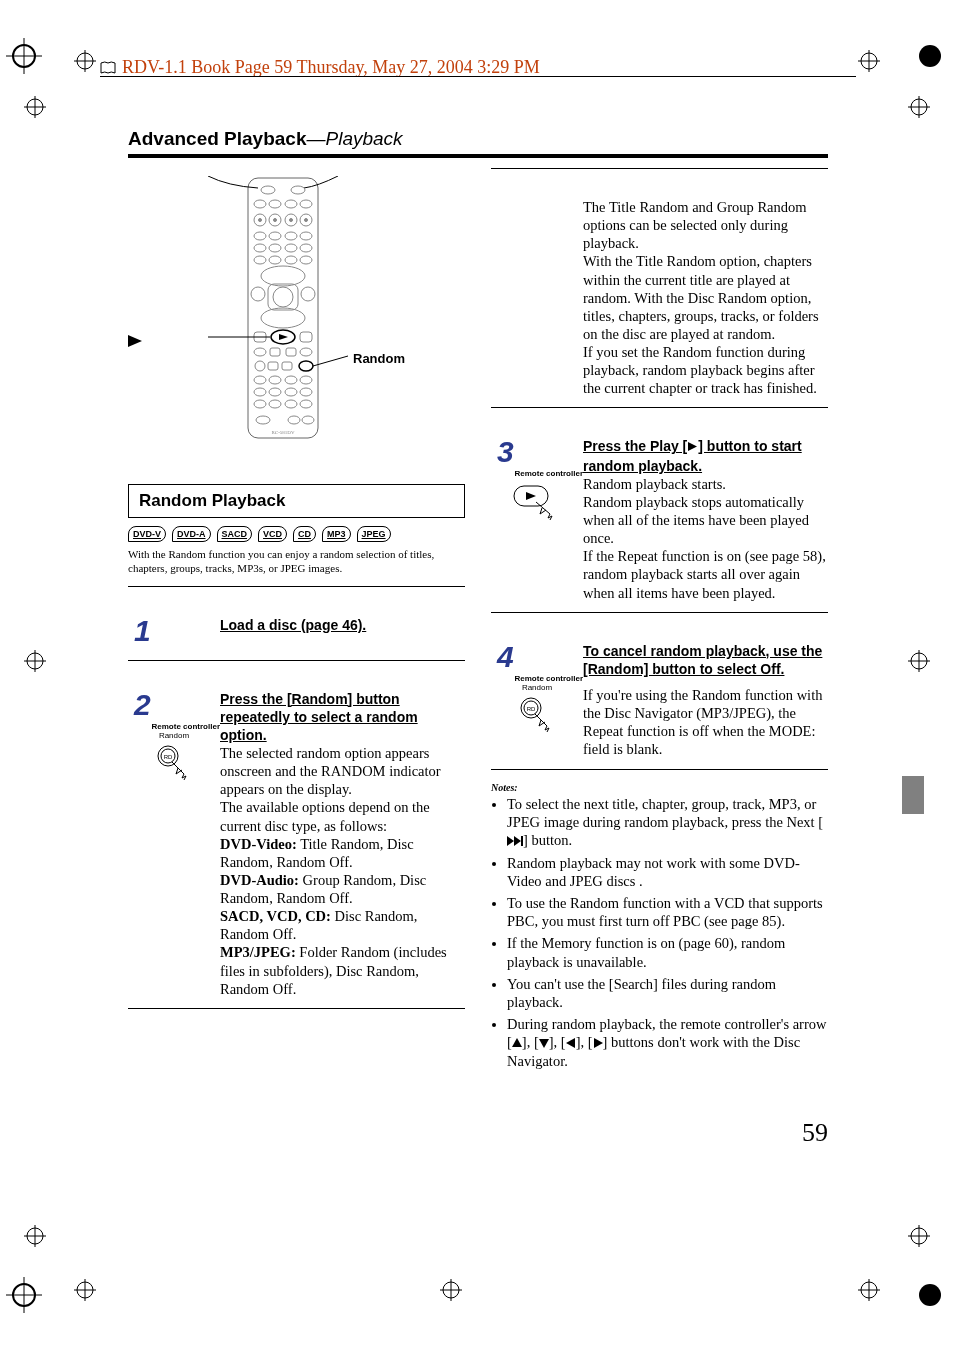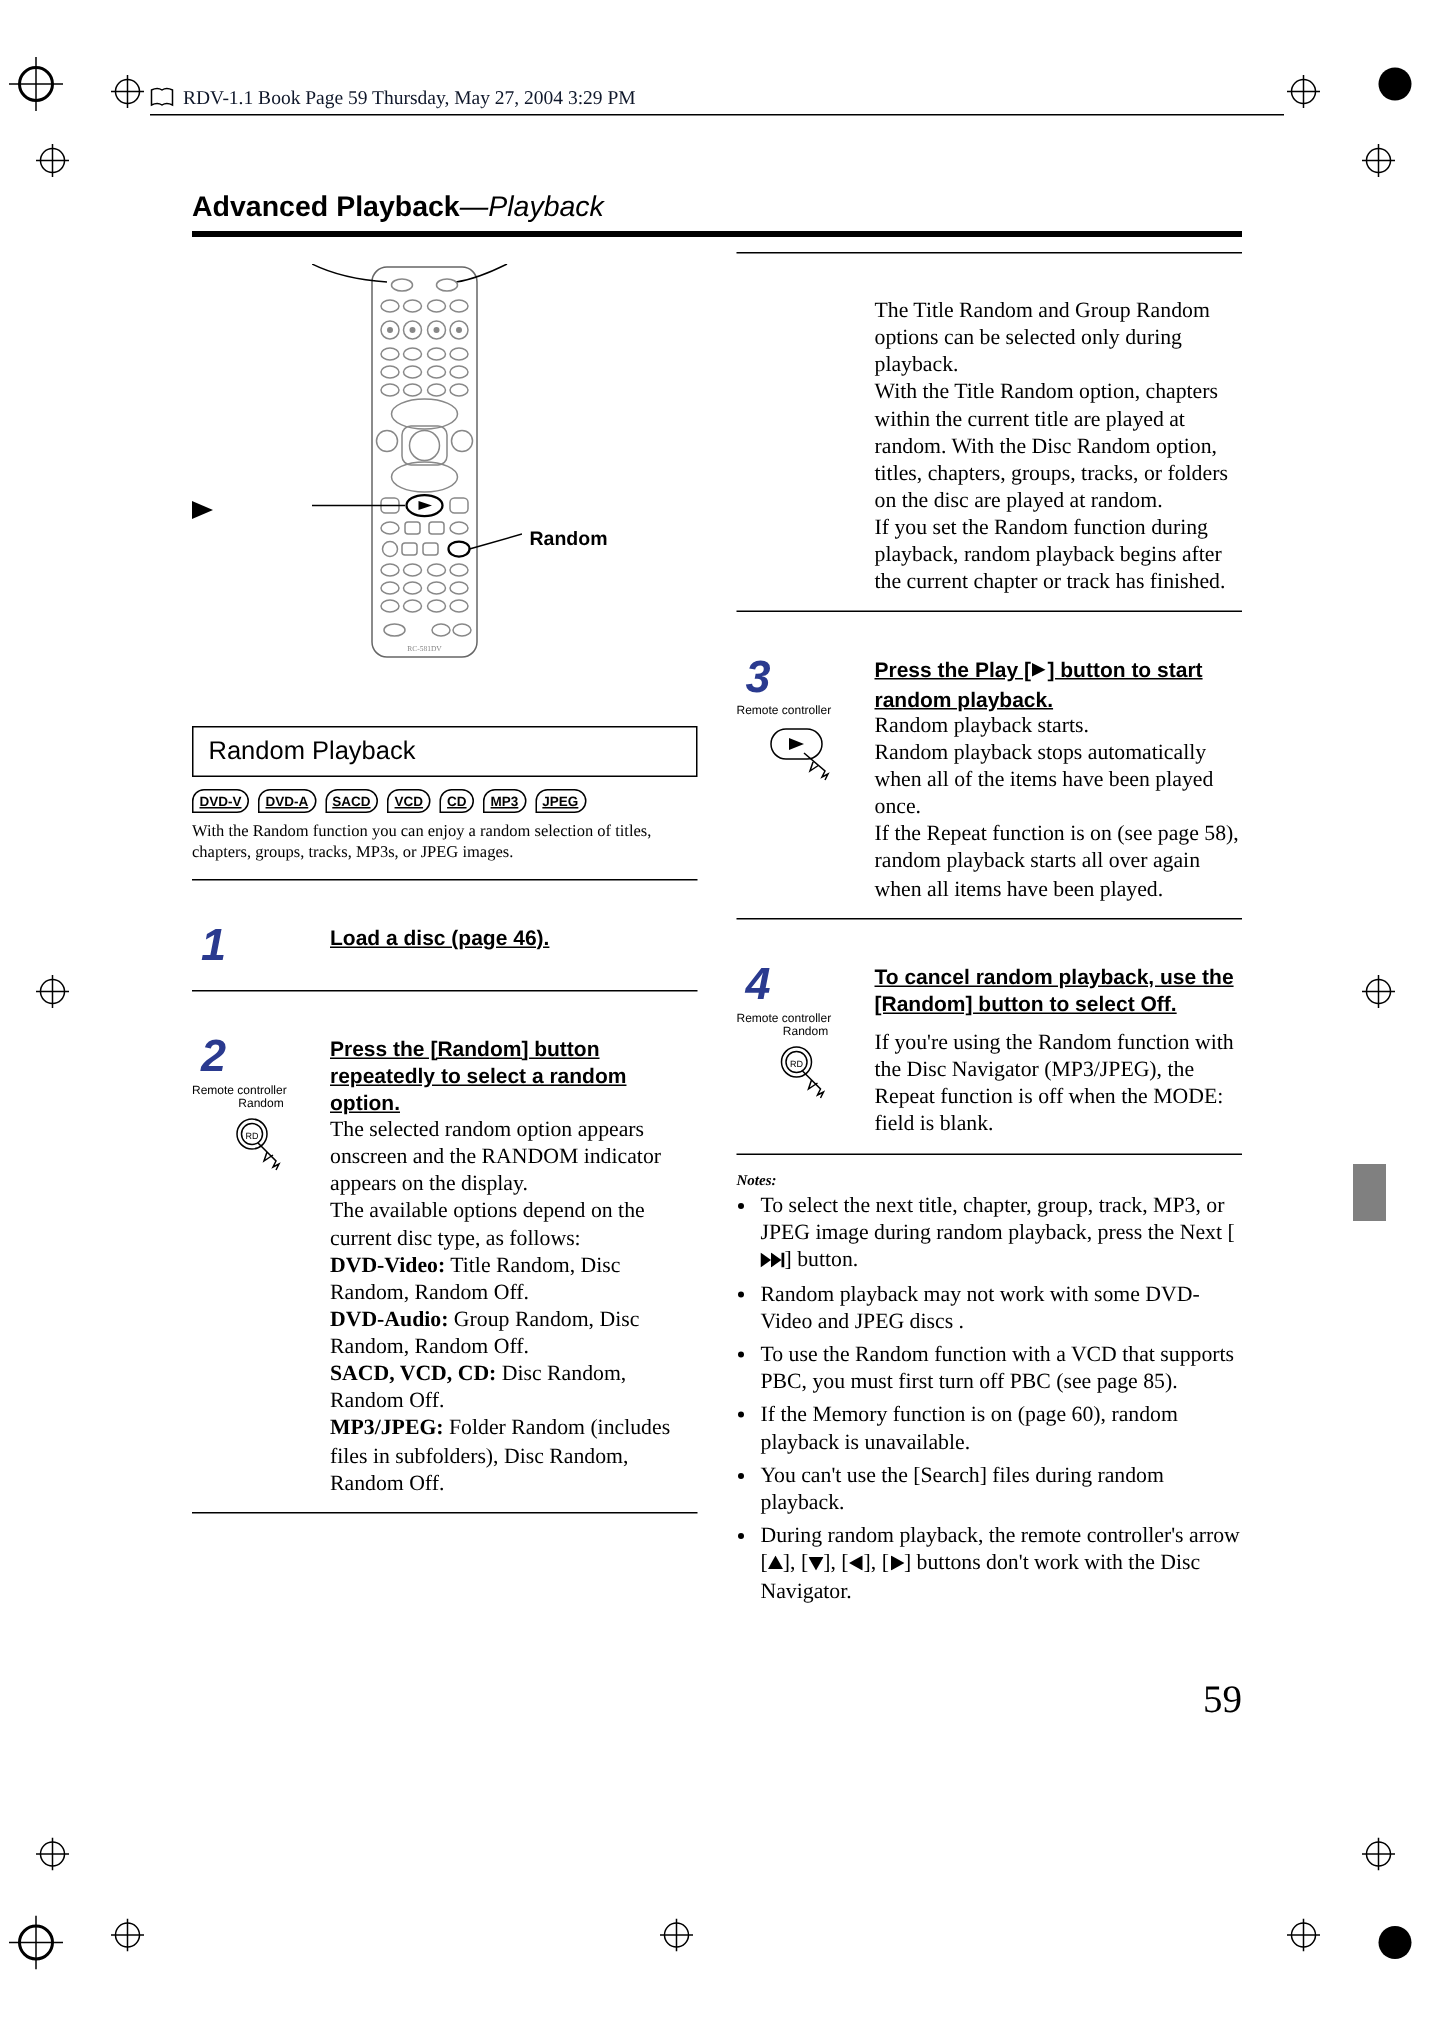--- a/index.html
+++ b/index.html
@@ -10,21 +10,21 @@
     color:#000;
   }
 
   
   .reg-mark { position:absolute; }
   .reg-mark svg { display:block; }
 
   
   .running-head {
     position:absolute; left:100px; top:57px;
-    font-size:13px; color:#0f172a;
+    font-size:18px; color:#c2410c;
     display:flex; align-items:center; gap:6px;
   }
   .running-head .cap-icon svg{ display:block; }
   .header-rule { position:absolute; left:100px; right:98px; top:76px; height:1px; background:#000; }
 
   
   .page {
     position:absolute; left:128px; top:128px; width:700px;
   }
 
@@ -43,21 +43,21 @@
   }
   .play-arrow { position:absolute; left:0px; top:157px; }
 
   
   .columns { display:flex; gap:26px; margin-top:8px; }
   .col { width:337px; }
 
   
   .subhead-box {
     border:1px solid #000; padding:6px 10px;
-    font-family: Arial, Helvetica, sans-serif; font-weight:normal; font-size:17px;
+    font-family: Arial, Helvetica, sans-serif; font-weight:bold; font-size:17px;
   }
 
   
   .badges { display:flex; gap:6px; margin:8px 0 6px 0; }
   .badge {
     font-family: Arial, Helvetica, sans-serif; font-weight:bold; font-size:9px;
     padding:1px 4px; border:1px solid #000; border-radius:9px 9px 9px 0;
     text-decoration: underline;
     line-height:12px;
   }
@@ -67,22 +67,22 @@
   
   .step-rule { height:1px; background:#000; margin:0; }
   .step { display:flex; padding:6px 0 10px 0;margin-top:23px; }
   .step .left { width:92px; flex:none; }
   .step .right { flex:1; font-size:14.5px; line-height:1.25; }
   .step .num {
     font-family: Arial, Helvetica, sans-serif; font-weight:bold; font-style:italic;
     font-size:30px; color:#2a3a8f; line-height:1; margin:0 0 4px 6px;
   }
   .step .sub {
-    font-family: Arial, Helvetica, sans-serif; font-weight:normal; font-size:8px;
-    text-align:left; margin-top:-2px;
+    font-family: Arial, Helvetica, sans-serif; font-weight:bold; font-size:8px;
+    text-align:right; margin-top:-2px;
   }
   .step .sub2 { font-family: Arial, Helvetica, sans-serif; font-size:8px; text-align:center; }
   .step .icon-wrap { display:flex; justify-content:center; margin-top:4px; }
   .step .boldline { font-family: Arial, Helvetica, sans-serif; font-weight:bold; font-size:14px; line-height:1.3;text-decoration:underline; }
   .step .right b { font-family:"Times New Roman", Times, serif; font-weight:bold; }
   .side-tab { position:absolute; right:30px; top:776px; width:22px; height:38px; background:#808080; }
 
   
   .notes-head { font-weight:bold; font-size:10px; margin-top:12px;font-style:italic; }
   ul.notes { margin:2px 0 0 0; padding:0 0 0 16px; font-size:14.5px; line-height:1.25; }

